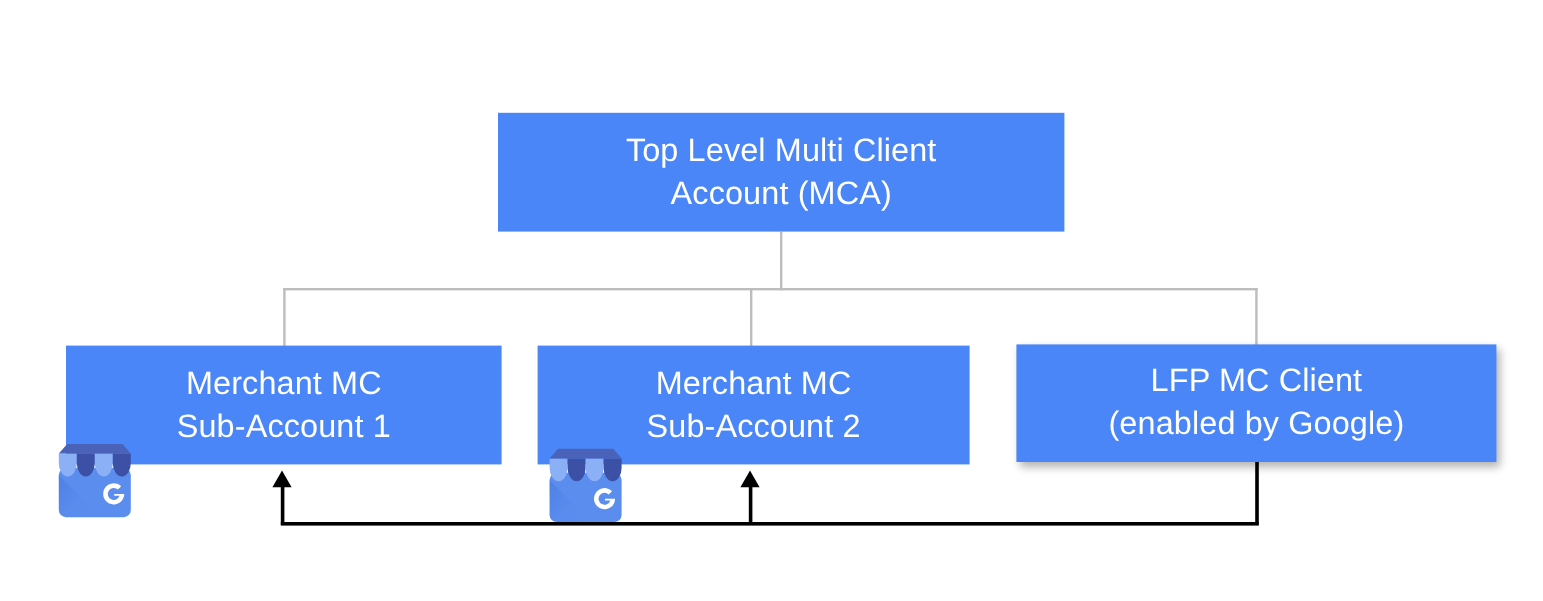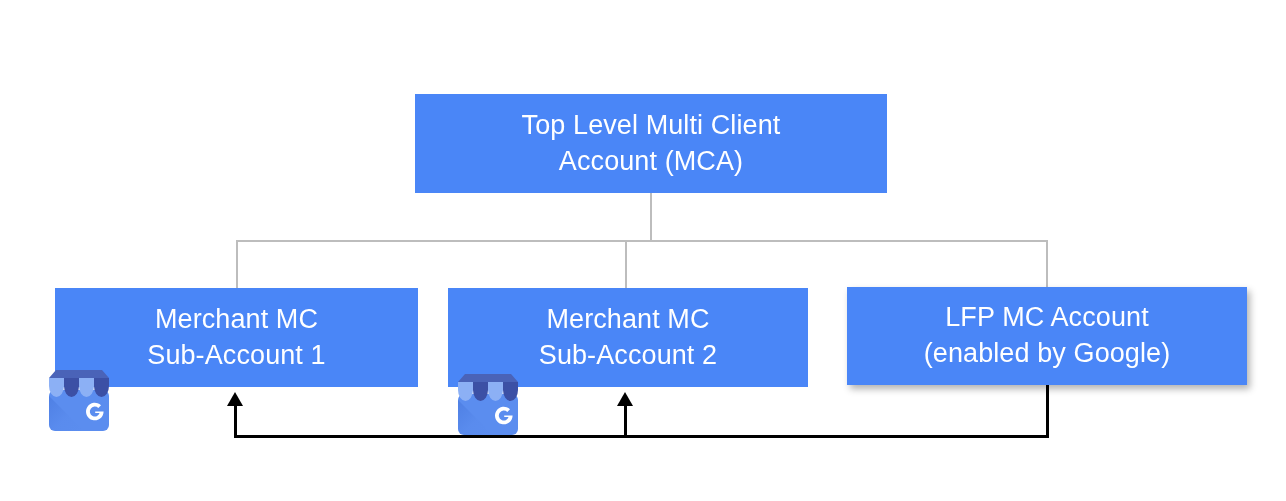--- a/index.html
+++ b/index.html
@@ -182,21 +182,21 @@
     <span class="label">Merchant MC
 Sub-Account 1</span>
   </div>
 
   <div class="node" id="node-sub2" style="background: rgb(74, 134, 247);">
     <span class="label">Merchant MC
 Sub-Account 2</span>
   </div>
 
   <div class="node" id="node-lfp" style="background: rgb(74, 134, 247);">
-    <span class="label">LFP MC Account
+    <span class="label">LFP MC Client
 (enabled by Google)</span>
   </div>
 
   <svg class="gmb-icon" id="gmb-1" viewBox="0 0 78 68">
     <defs>
       <linearGradient id="shade1" x1="0" y1="0" x2="1" y2="1">
         <stop offset="0%" stop-color="#3f6fd6" stop-opacity="0.45"></stop>
         <stop offset="55%" stop-color="#3f6fd6" stop-opacity="0.05"></stop>
         <stop offset="100%" stop-color="#3f6fd6" stop-opacity="0"></stop>
       </linearGradient>

